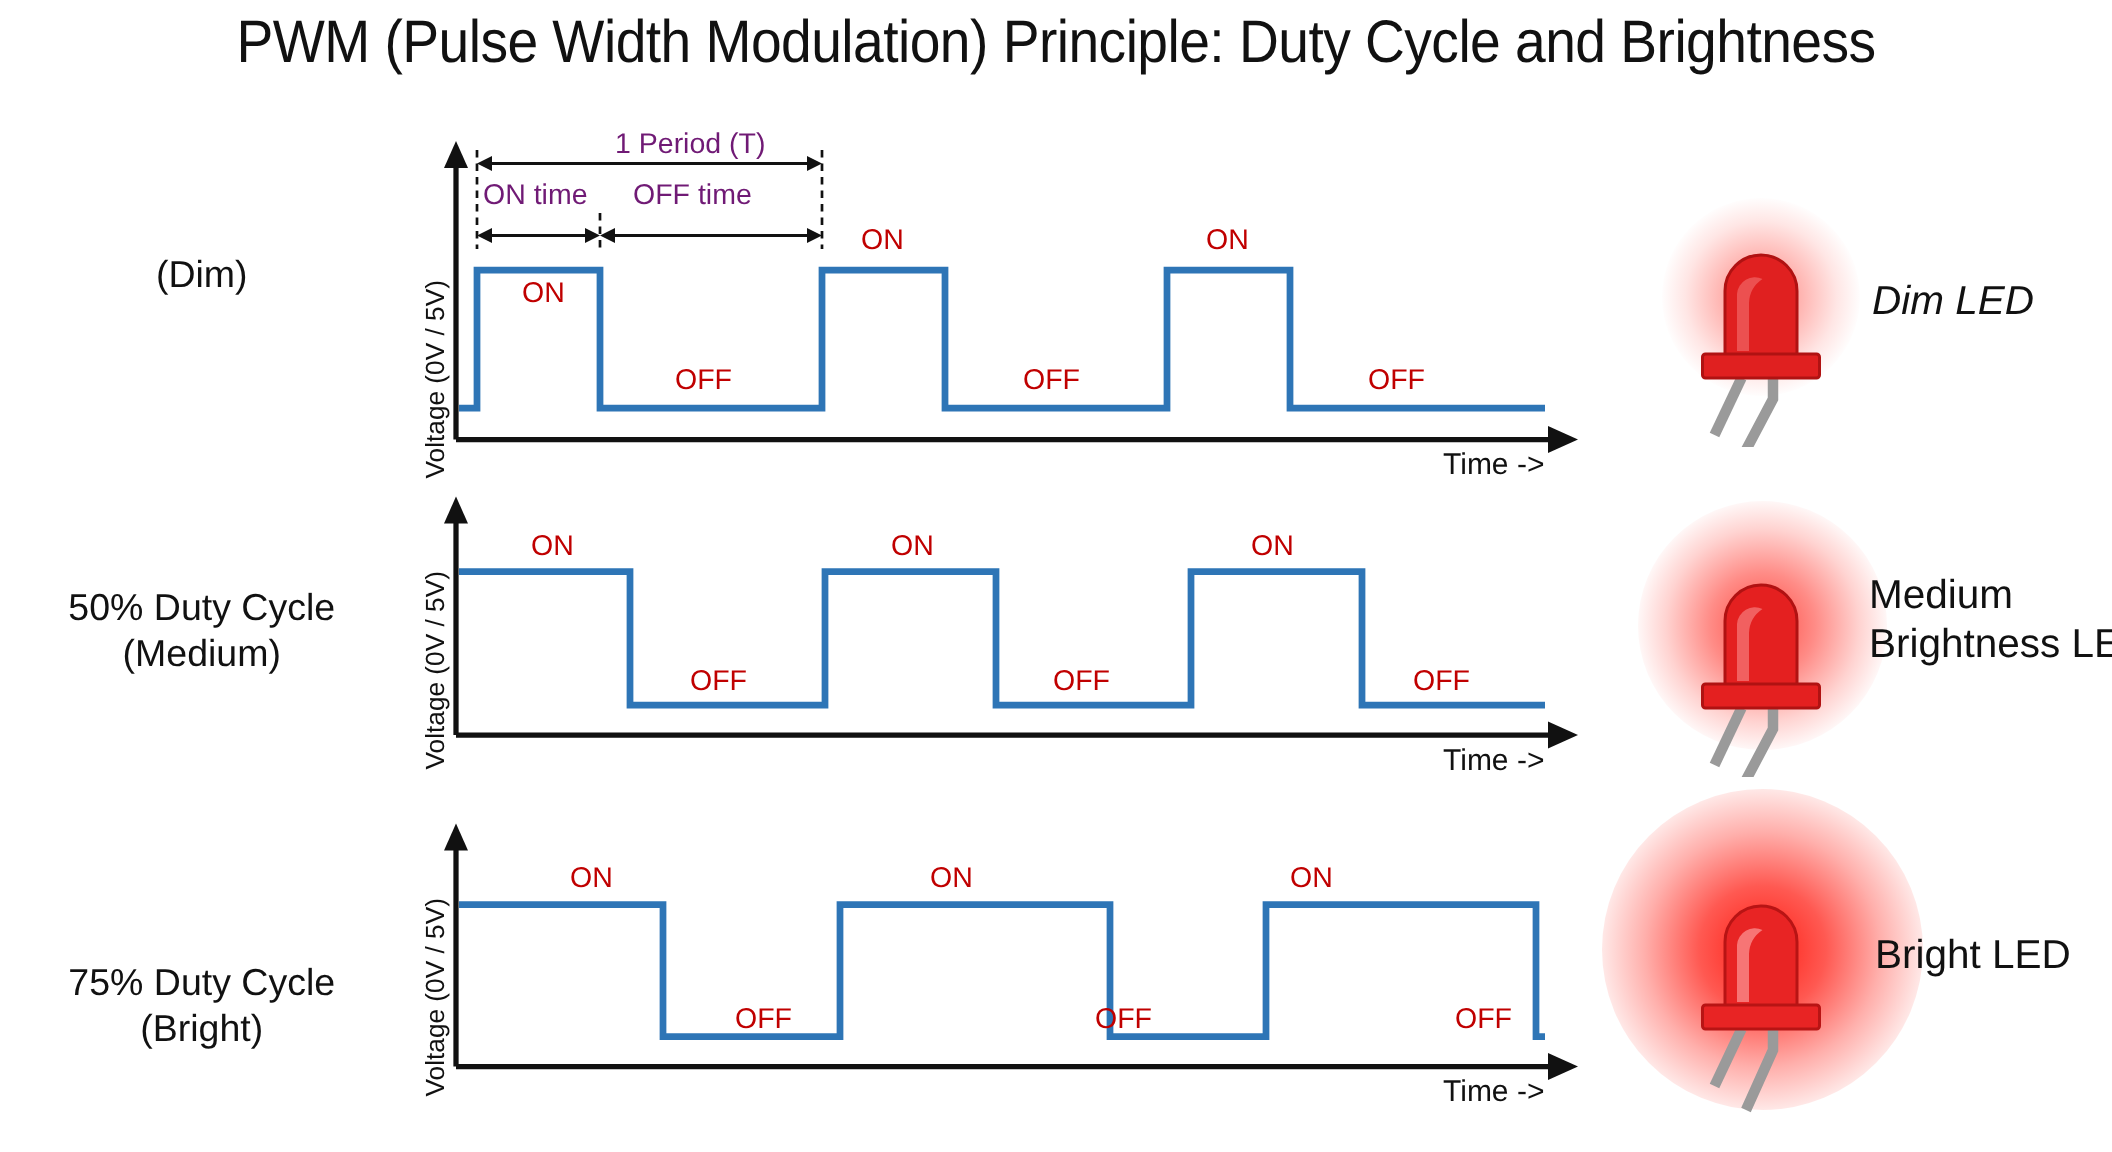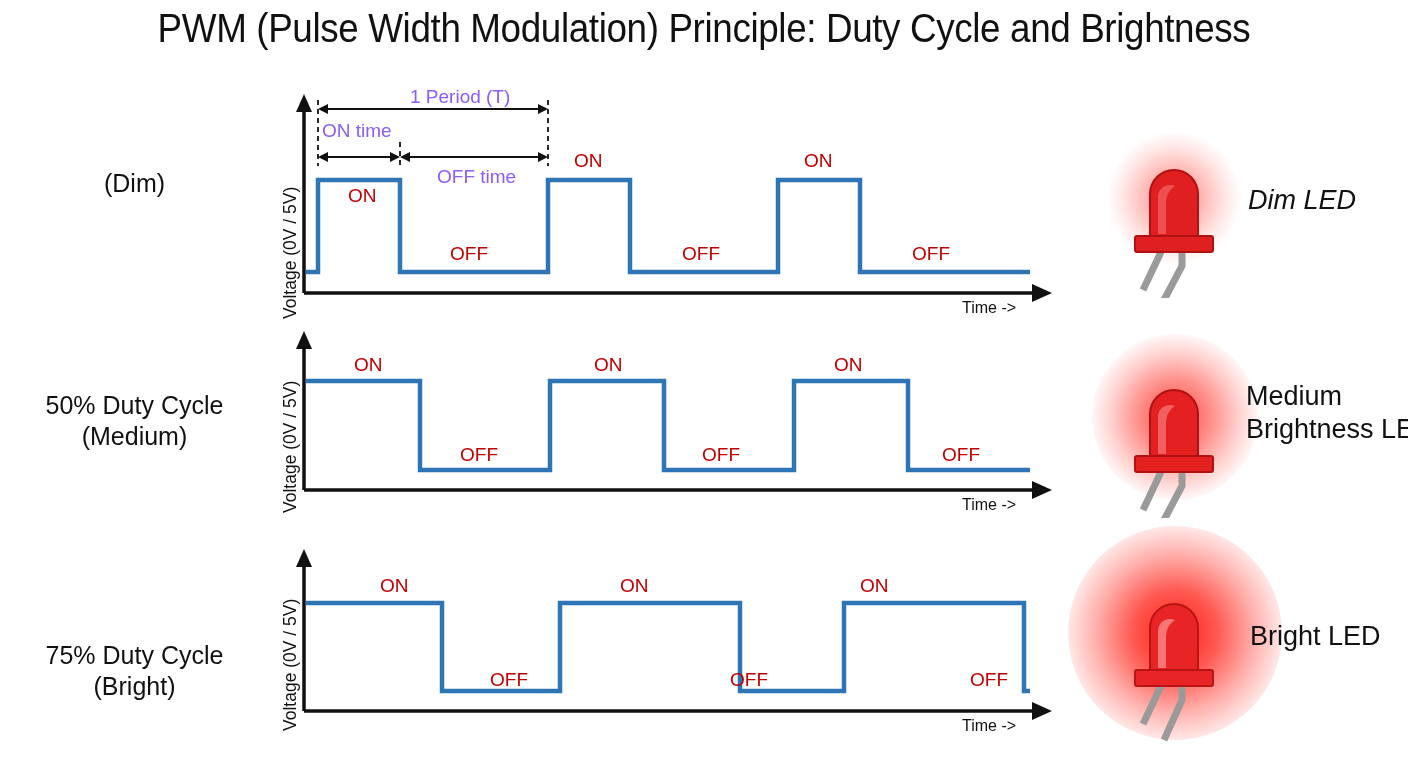--- a/index.html
+++ b/index.html
@@ -55,28 +55,28 @@
   .svg-wrap { position: absolute; left: 0; top: 0; }
   .onoff {
     position: absolute;
     color: #C00000;
     font-size: 19px;
     font-weight: 400;
     white-space: nowrap;
   }
   .time-label {
     position: absolute;
-    font-size: 16px;
+    font-size: 20px;
     color: #111111;
     white-space: nowrap;
   }
   .annot-text {
     position: absolute;
     font-size: 19px;
-    color: #8b5cf6;
+    color: #701a75;
     white-space: nowrap;
   }
   
   .led-block { position: absolute; }
   .led-glow {
     position: absolute;
     border-radius: 50%;
   }
   .led-svg { position: absolute; left: 0; top: 0; }
   .led-caption {
@@ -131,21 +131,21 @@
 
   <div class="onoff" style="left:86px; top:99px;">ON</div>
   <div class="onoff" style="left:312px; top:64px;">ON</div>
   <div class="onoff" style="left:542px; top:64px;">ON</div>
   <div class="onoff" style="left:188px; top:157px;">OFF</div>
   <div class="onoff" style="left:420px; top:157px;">OFF</div>
   <div class="onoff" style="left:650px; top:157px;">OFF</div>
 
   <div class="annot-text" style="left:148px; top:0px;">1 Period (T)</div>
   <div class="annot-text" style="left:60px;  top:34px;">ON time</div>
-  <div class="annot-text" style="left:175px; top:34px;margin-top:46px;">OFF time</div>
+  <div class="annot-text" style="left:160px; top:34px;">OFF time</div>
 
   <div class="time-label" style="left:700px; top:213px;">Time -&gt;</div>
 </div>
 
 <div class="row-label" style="top:390px;">
   <span>50% Duty Cycle</span>
   <span class="l2">(Medium)</span>
 </div>
 
 <div class="chart" style="top:325px;">

